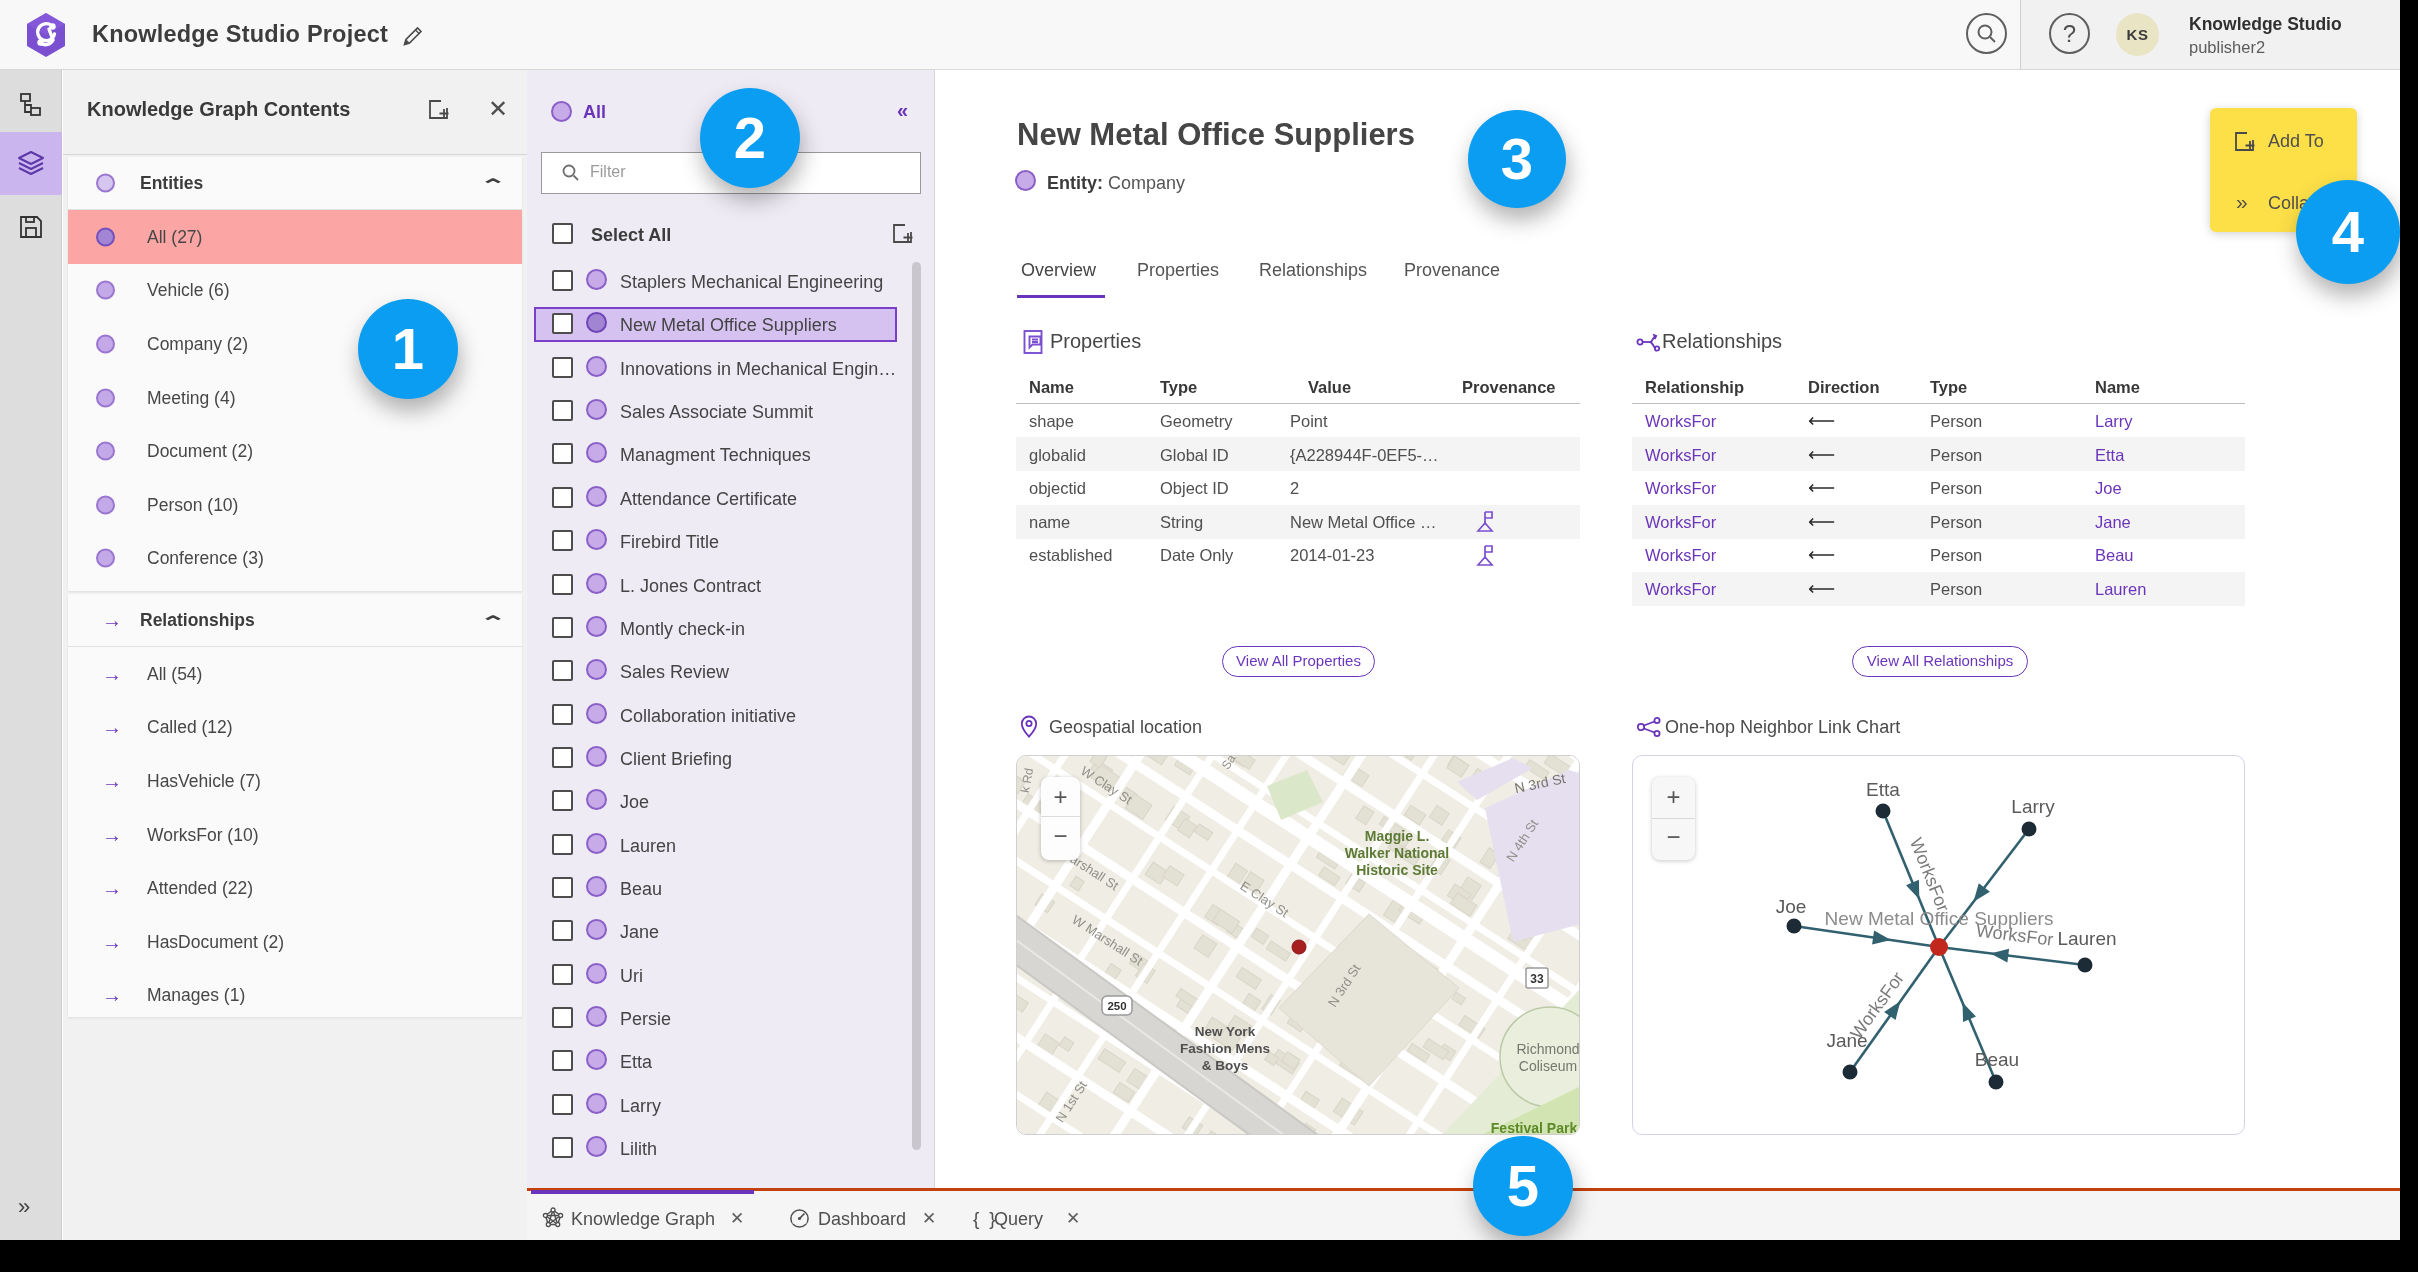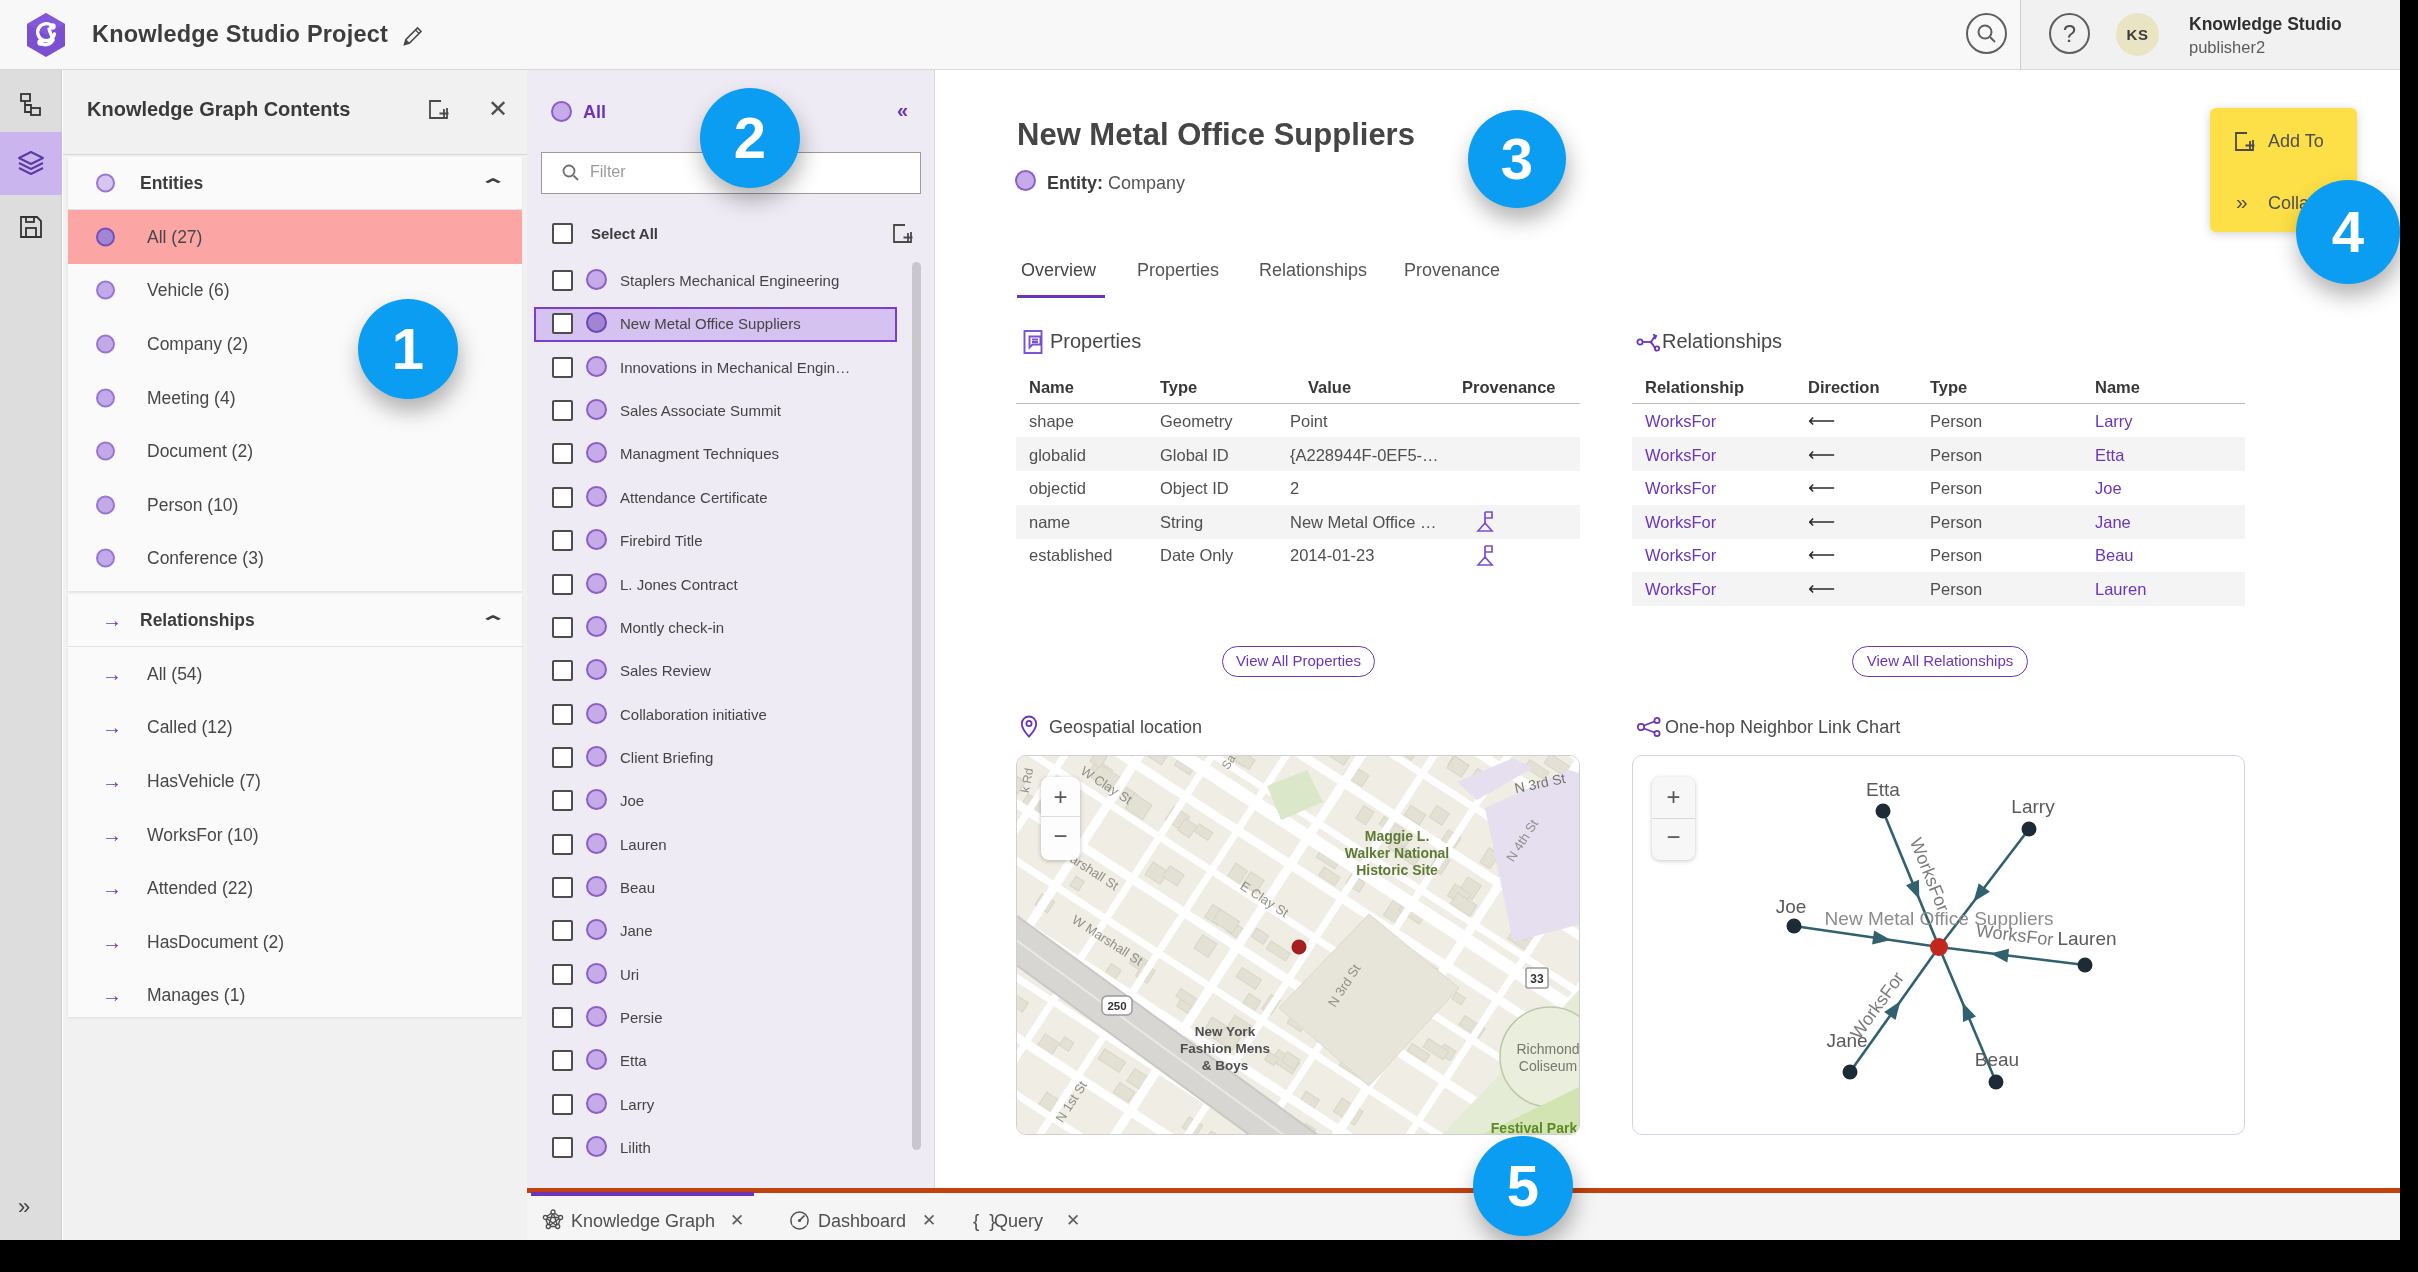--- a/index.html
+++ b/index.html
@@ -38,30 +38,30 @@
   .arr { position:absolute; left:34px; top:50%; transform:translateY(-50%); font-size:20px; color:#6b35bb; line-height:1; }
 
   
   #p2 { position:absolute; left:527px; top:70px; width:408px; height:1118px; background:#eeebf5; border-right:1px solid #d9d6e0; }
   .ck { position:absolute; width:21px; height:21px; border:2px solid #4d4d4d; border-radius:2px; background:#fff; }
   .pdot { position:absolute; width:21px; height:21px; border-radius:50%; background:#c6abe8; border:2px solid #8a5fc8; }
   .pdot.sel { background:#a184d2; border-color:#6f43b9; }
   .t16 { position:absolute; font-size:16.5px; color:#4f4f4f; white-space:nowrap; }
   .th16 { position:absolute; font-size:16.5px; font-weight:700; color:#383838; white-space:nowrap; }
   .stripe { position:absolute; background:#f4f4f4; }
-  .p2lbl { position:absolute; font-size:15px; color:#444; white-space:nowrap; }
+  .p2lbl { position:absolute; font-size:18px; color:#444; white-space:nowrap; }
 
   
   #main { position:absolute; left:936px; top:70px; width:1464px; height:1118px; background:#fff; }
   .purple { color:#6b35bb; }
   .sechdr { position:absolute; font-size:20px; color:#474747; }
   .btn { position:absolute; height:31px; border:1.5px solid #6b35bb; border-radius:17px; color:#6b35bb; font-size:15px; line-height:28px; text-align:center; background:#fff; }
 
   
-  #tabbar { position:absolute; left:527px; top:1188px; width:1873px; height:52px; background:#f5f5f5; border-top:5px solid #c2410c; }
+  #tabbar { position:absolute; left:527px; top:1188px; width:1873px; height:52px; background:#f5f5f5; border-top:3px solid #c2410c; }
 
   
   .co { position:absolute; border-radius:50%; background:#0a9df1; color:#fff; font-weight:700; text-align:center; box-shadow:2px 12px 22px rgba(0,0,0,0.3); }
 </style>
 </head>
 <body>
 <div id="app">
 
   <div id="topbar">
     <svg class="abs" style="left:26px;top:12px" width="40" height="46" viewBox="0 0 40 46">

